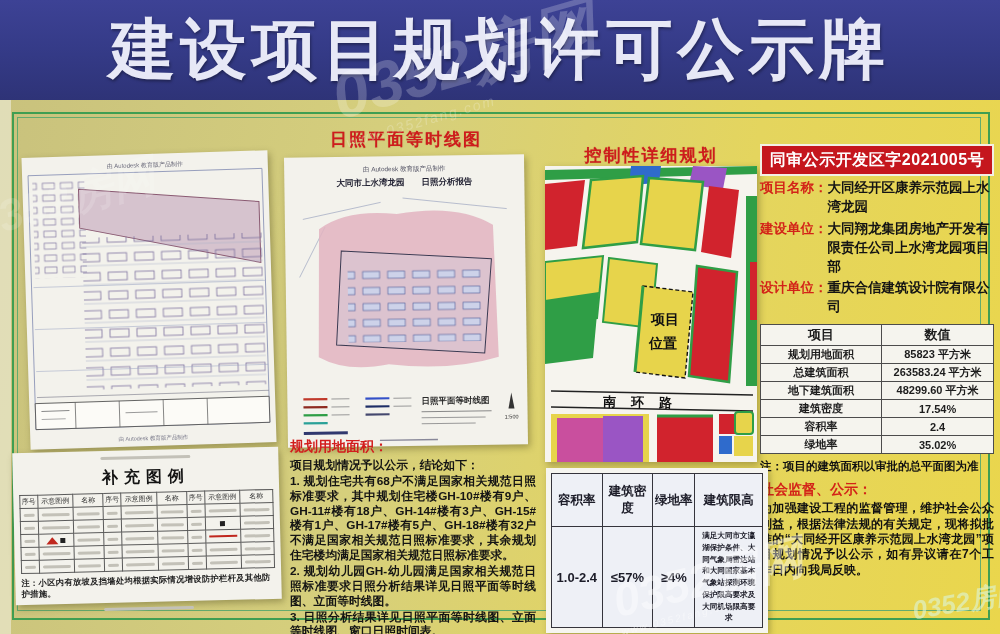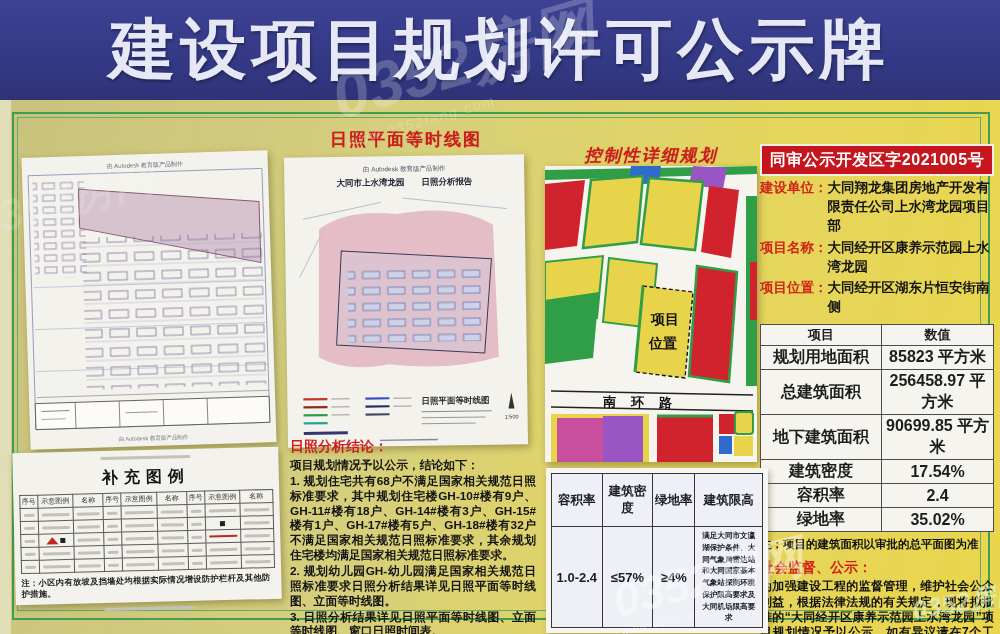--- a/index.html
+++ b/index.html
@@ -27,21 +27,21 @@
   svg{display:block;}
 
   
   .rcol{left:760px;top:44px;width:234px;}
   .banner{background:#c5161d;border:2px solid #f3efe4;color:#fff;font-weight:bold;
           font-size:16px;text-align:center;padding:4px 0 3px;letter-spacing:.5px;white-space:nowrap;}
   .fld{display:flex;font-size:13.5px;line-height:1.4;margin-top:3px;}
   .fld .lab{color:#d32318;font-weight:bold;white-space:nowrap;}
   .fld .val{color:#141414;font-weight:bold;}
   table.itable{width:100%;border-collapse:collapse;margin-top:7px;background:#f5f4ee;}
-  table.itable th,table.itable td{border:1px solid #4c4c4c;font-size:16px;color:#1d1d1d;
+  table.itable th,table.itable td{border:1px solid #4c4c4c;font-size:11px;color:#1d1d1d;
           text-align:center;padding:1px 2px;font-weight:bold;height:15px;}
   table.itable th{font-size:13px;}
   .note{font-size:11.5px;font-weight:bold;margin-top:5px;color:#111;}
   .sup-t{color:#d32318;font-weight:bold;font-size:14px;margin-top:7px;}
   .sup-b{font-size:12px;font-weight:bold;color:#111;text-align:justify;line-height:1.28;margin-top:2px;}
   .authority{left:600px;top:494px;width:385px;text-align:right;font-size:15px;
              font-weight:bold;color:#111;letter-spacing:1px;}
 
   
   .concl{left:290px;top:338px;width:246px;}
@@ -87,21 +87,21 @@
     <div class="hdr-title">建设项目规划许可公示牌</div>
   </div>
 
   <div class="abs board">
     <div class="abs edge-light"></div>
     <div class="abs frame"></div>
     <div class="abs frame-inner"></div>
 
     <div class="abs ptitle" style="left:38px;top:30px;width:246px;margin-top:44px;">总平面布置图</div>
     <div class="abs ptitle" style="left:286px;top:28px;width:240px;">日照平面等时线图</div>
-    <div class="abs ptitle" style="left:545px;top:44px;width:212px;font-style:italic;">控制性详细规划</div>
+    <div class="abs ptitle" style="left:545px;top:44px;width:212px;">控制性详细规划</div>
 
     <div class="abs sheet" style="left:26px;top:54px;width:246px;height:292px;transform:rotate(-1.8deg);">
       <svg viewBox="0 0 246 292" width="246" height="292">
         <defs>
           <pattern id="bpat" width="18" height="12" patternUnits="userSpaceOnUse">
             <rect x="2" y="2" width="12" height="6" fill="none" stroke="#7f74a0" stroke-width="0.7"></rect>
           </pattern>
           <pattern id="bpat2" width="27" height="19" patternUnits="userSpaceOnUse">
             <rect x="2" y="3" width="19" height="8" fill="none" stroke="#7b6f9e" stroke-width="0.8"></rect>
             <line x1="0" y1="15" x2="27" y2="15" stroke="#a7aec9" stroke-width="0.5"></line>
@@ -209,49 +209,49 @@
         <rect x="190" y="246" width="18" height="22" rx="3" fill="#e7d44b" stroke="#2f9e46" stroke-width="2"></rect>
         <rect x="174" y="270" width="13" height="18" fill="#2f6bcc"></rect>
         <rect x="189" y="270" width="19" height="20" fill="#e7d44b"></rect>
       </svg>
     </div>
 
     <div class="abs rcol">
       <div class="banner">同审公示开发区字2021005号</div>
 
       <div class="fld">
+        <span class="lab">项目名称：</span>
+        <span class="val">大同经开区康养示范园上水湾龙园</span>
+      </div>
+      <div class="fld">
         <span class="lab">建设单位：</span>
         <span class="val">大同翔龙集团房地产开发有限责任公司上水湾龙园项目部</span>
       </div>
       <div class="fld">
-        <span class="lab">项目名称：</span>
-        <span class="val">大同经开区康养示范园上水湾龙园</span>
-      </div>
-      <div class="fld">
-        <span class="lab">项目位置：</span>
-        <span class="val">大同经开区湖东片恒安街南侧</span>
+        <span class="lab">设计单位：</span>
+        <span class="val">重庆合信建筑设计院有限公司</span>
       </div>
 
       <table class="itable">
         <tbody>
             <tr>
           <th style="width:52%">项目</th>
           <th>数值</th>
         </tr>
         <tr>
               <td>规划用地面积</td>
               <td>85823 平方米</td>
             </tr>
         <tr>
               <td>总建筑面积</td>
-              <td>256458.97 平方米</td>
+              <td>263583.24 平方米</td>
             </tr>
         <tr>
               <td>地下建筑面积</td>
-              <td>90699.85 平方米</td>
+              <td>48299.60 平方米</td>
             </tr>
         <tr>
               <td>建筑密度</td>
               <td>17.54%</td>
             </tr>
         <tr>
               <td>容积率</td>
               <td>2.4</td>
             </tr>
         <tr>
@@ -424,21 +424,21 @@
                 <div class="smudge"></div>
               </td>
         </tr>
       </tbody>
         </table>
       <div class="lg-note">注：小区内有放坡及挡墙处均根据实际情况增设防护栏杆及其他防护措施。</div>
       <div class="smudge top" style="margin-top:10px;"></div>
     </div>
 
     <div class="abs concl">
-      <div class="concl-t">日照分析结论：</div>
+      <div class="concl-t">规划用地面积：</div>
       <p>项目规划情况予以公示，结论如下：</p>
       <p>1. 规划住宅共有68户不满足国家相关规范日照标准要求，其中规划住宅楼GH-10#楼有9户、GH-11#楼有18户、GH-14#楼有3户、GH-15#楼有1户、GH-17#楼有5户、GH-18#楼有32户不满足国家相关规范日照标准要求，其余规划住宅楼均满足国家相关规范日照标准要求。</p>
       <p>2. 规划幼儿园GH-幼儿园满足国家相关规范日照标准要求日照分析结果详见日照平面等时线图、立面等时线图。</p>
       <p>3. 日照分析结果详见日照平面等时线图、立面等时线图、窗口日照时间表。</p>
     </div>
 
     <div class="abs limits-wrap">
       <table class="limits">
         <tbody>
             <tr>

